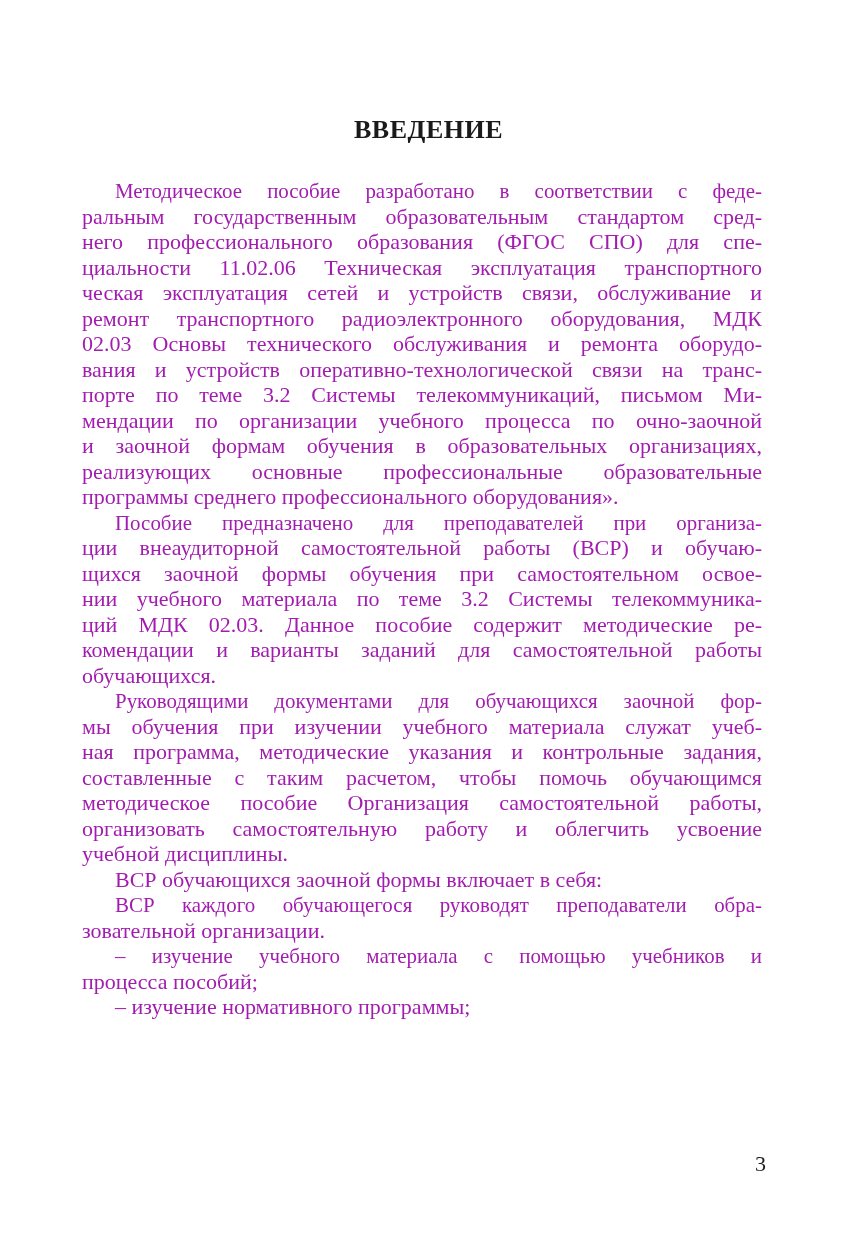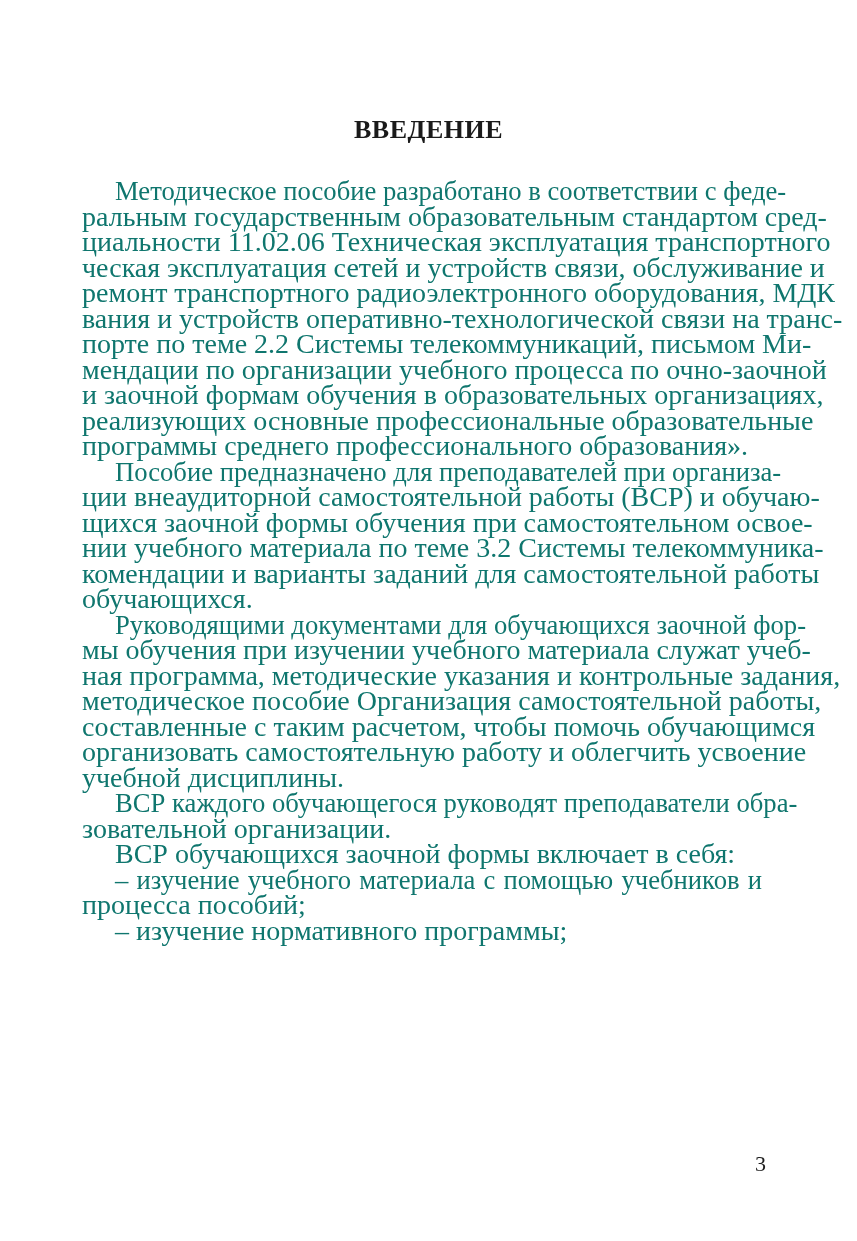--- a/index.html
+++ b/index.html
@@ -8,21 +8,21 @@
   .title {
     position: absolute; left: 0; width: 857px; top: 98px;
     text-align: center;
     font-family: "Liberation Serif", serif;
     font-weight: bold; font-size: 26px; color: #1a1a1a;
     letter-spacing: 0.5px;
   }
   .body {
     position: absolute; left: 82px; top: 161px; width: 680px;
     font-family: "Liberation Serif", serif;
-    font-size: 28px; color: #0f766e;
+    font-size: 22px; color: #a21caf;
   }
   .line {
     display: block; height: 25.5px; line-height: 25.5px;
     white-space: nowrap; overflow: visible;
   }
   .line > span {
     display: inline-block; transform-origin: left center;
   }
   .just { text-align: justify; text-align-last: justify; }
   .just > span { display: block; width: 100%; }
@@ -37,86 +37,95 @@
 
 <div class="page">
   <div class="title">ВВЕДЕНИЕ</div>
   <div class="body" id="body">
       <div>
         <div class="line indent just"><span style="display: inline-block; width: 680px; transform: scaleX(0.951471); transform-origin: left center; text-align: justify; text-align-last: justify;">Методическое пособие разработано в соответствии с феде-</span></div>
         <div class="line just">
           <span>ральным государственным образовательным стандартом сред-</span>
         </div>
         <div class="line just">
+          <span>него профессионального образования (ФГОС СПО) для спе-</span>
+        </div>
+        <div class="line just">
           <span>циальности 11.02.06 Техническая эксплуатация транспортного</span>
         </div>
         <div class="line just">
           <span>ческая эксплуатация сетей и устройств связи, обслуживание и</span>
         </div>
         <div class="line just">
           <span>ремонт транспортного радиоэлектронного оборудования, МДК</span>
         </div>
         <div class="line just">
+          <span>02.03 Основы технического обслуживания и ремонта оборудо-</span>
+        </div>
+        <div class="line just">
           <span>вания и устройств оперативно-технологической связи на транс-</span>
         </div>
         <div class="line just">
-          <span>порте по теме 2.2 Системы телекоммуникаций, письмом Ми-</span>
+          <span>порте по теме 3.2 Системы телекоммуникаций, письмом Ми-</span>
         </div>
         <div class="line just">
           <span>мендации по организации учебного процесса по очно-заочной</span>
         </div>
         <div class="line just">
           <span>и заочной формам обучения в образовательных организациях,</span>
         </div>
         <div class="line just">
           <span>реализующих основные профессиональные образовательные</span>
         </div>
-        <div class="line"><span>программы среднего профессионального образования».</span></div>
+        <div class="line"><span>программы среднего профессионального оборудования».</span></div>
       </div>
       <div>
         <div class="line indent just"><span style="display: inline-block; width: 680px; transform: scaleX(0.951471); transform-origin: left center; text-align: justify; text-align-last: justify;">Пособие предназначено для преподавателей при организа-</span></div>
         <div class="line just">
           <span>ции внеаудиторной самостоятельной работы (ВСР) и обучаю-</span>
         </div>
         <div class="line just">
           <span>щихся заочной формы обучения при самостоятельном освое-</span>
         </div>
         <div class="line just">
           <span>нии учебного материала по теме 3.2 Системы телекоммуника-</span>
+        </div>
+        <div class="line just">
+          <span>ций МДК 02.03. Данное пособие содержит методические ре-</span>
         </div>
         <div class="line just">
           <span>комендации и варианты заданий для самостоятельной работы</span>
         </div>
         <div class="line"><span>обучающихся.</span></div>
       </div>
       <div>
         <div class="line indent just"><span style="display: inline-block; width: 680px; transform: scaleX(0.951471); transform-origin: left center; text-align: justify; text-align-last: justify;">Руководящими документами для обучающихся заочной фор-</span></div>
         <div class="line just">
           <span>мы обучения при изучении учебного материала служат учеб-</span>
         </div>
         <div class="line just">
           <span>ная программа, методические указания и контрольные задания,</span>
         </div>
         <div class="line just">
-          <span>методическое пособие Организация самостоятельной работы,</span>
+          <span>составленные с таким расчетом, чтобы помочь обучающимся</span>
         </div>
         <div class="line just">
-          <span>составленные с таким расчетом, чтобы помочь обучающимся</span>
+          <span>методическое пособие Организация самостоятельной работы,</span>
         </div>
         <div class="line just">
           <span>организовать самостоятельную работу и облегчить усвоение</span>
         </div>
         <div class="line"><span>учебной дисциплины.</span></div>
       </div>
       <div>
+        <div class="line indent"><span>ВСР обучающихся заочной формы включает в себя:</span></div>
+      </div>
+      <div>
         <div class="line indent just"><span style="display: inline-block; width: 680px; transform: scaleX(0.951471); transform-origin: left center; text-align: justify; text-align-last: justify;">ВСР каждого обучающегося руководят преподаватели обра-</span></div>
         <div class="line"><span>зовательной организации.</span></div>
-      </div>
-      <div>
-        <div class="line indent"><span>ВСР обучающихся заочной формы включает в себя:</span></div>
       </div>
       <div>
         <div class="line indent just"><span style="display: inline-block; width: 680px; transform: scaleX(0.951471); transform-origin: left center; text-align: justify; text-align-last: justify;">– изучение учебного материала с помощью учебников и</span></div>
         <div class="line"><span>процесса пособий;</span></div>
       </div>
       <div>
         <div class="line indent"><span>– изучение нормативного программы;</span></div>
       </div>
     </div>
   <div class="pagenum">3</div>

